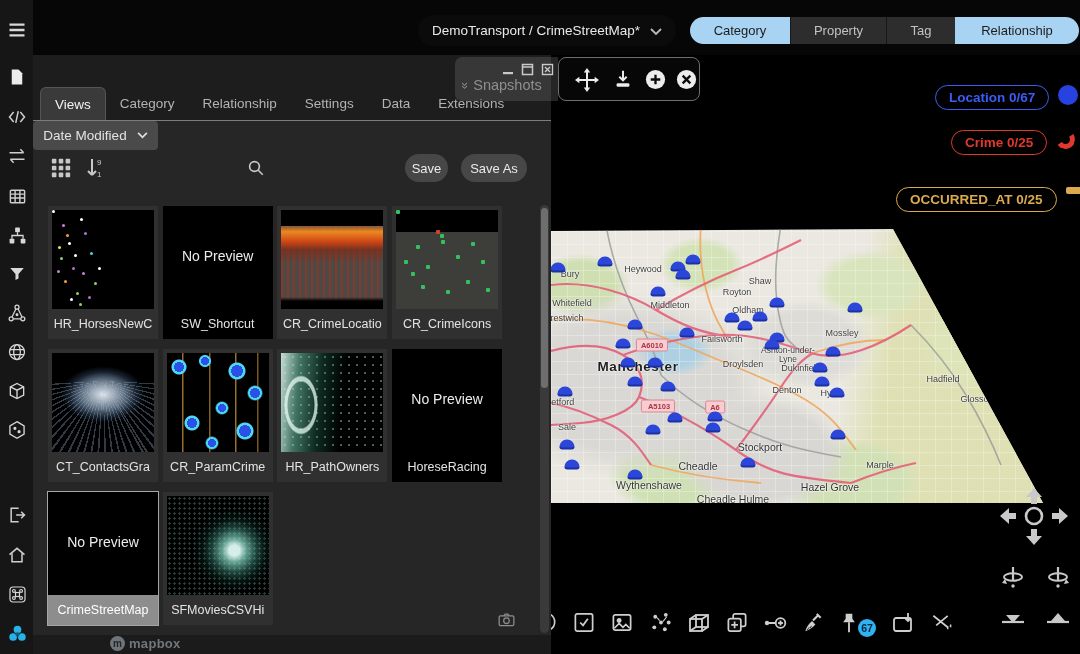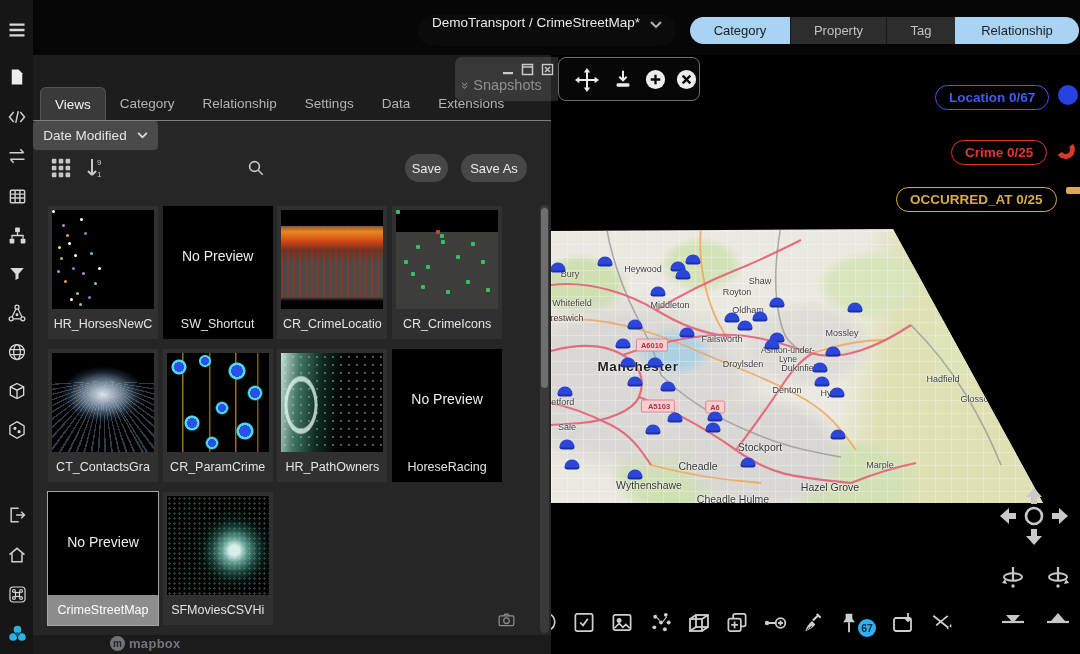--- a/index.html
+++ b/index.html
@@ -8,21 +8,21 @@
   .abs{position:absolute;}
 
   
   #topbar{left:0;top:0;width:1080px;height:55px;background:#060606;z-index:6;}
   #searchpill{left:42px;top:16px;width:320px;height:30px;background:#151515;border:1.5px solid #3a3a3a;
       border-radius:16px;display:flex;align-items:center;padding:0 10px 0 16px;box-sizing:border-box;z-index:7;}
   #searchpill input{flex:1;background:transparent;border:none;outline:none;color:#cfcfcf;font-size:13.5px;
       font-family:"Liberation Sans",sans-serif;}
   .clear-ic{width:16px;height:16px;border-radius:50%;background:#9a9a9a;color:#141414;font-size:11px;
       line-height:16px;text-align:center;font-weight:bold;cursor:pointer;}
-  #wspill{left:418px;top:15px;height:31px;background:#0b0b0b;border-radius:16px;display:flex;align-items:flex-start;
+  #wspill{left:418px;top:15px;height:31px;background:#0b0b0b;border-radius:16px;display:flex;align-items:center;
       padding:0 14px;z-index:8;}
   #wspill .t{color:#e9e9e9;font-size:13.5px;white-space:nowrap;}
   #wspill .chev{margin-left:10px;}
 
   
   #segmented{left:690px;top:17px;height:27px;display:flex;z-index:8;}
   .seg{height:27px;display:flex;align-items:center;justify-content:center;font-size:13px;cursor:pointer;}
   .seg.on{background:#a9d3f2;color:#1c1c1c;}
   .seg.off{background:#2d2d2d;color:#c2c2c2;border-left:1px solid #171717;}
   .seg:first-child{border-radius:14px 0 0 14px;border-left:none;}
@@ -294,21 +294,21 @@
       <div class="seg on" style="width: 100px;">Category</div>
       <div class="seg off" style="width: 95px;">Property</div>
       <div class="seg off" style="width: 68px;">Tag</div>
       <div class="seg on" style="width: 124px;">Relationship</div>
     </div>
   <div id="legend">
       <div class="lgrow" style="left: 935px; top: 85px;">
         <div class="lgpill" style="border-color: rgb(61, 91, 245); color: rgb(61, 91, 245); min-width: 84px;">Location 0/67</div>
         <span class="shape shape-circle" style="background: rgb(39, 66, 224);"></span>
       </div>
-      <div class="lgrow" style="left: 951px; top: 140px;">
+      <div class="lgrow" style="left: 951px; top: 130px;">
         <div class="lgpill" style="border-color: rgb(224, 56, 44); color: rgb(224, 56, 44); min-width: 64px;">Crime 0/25</div>
         <span class="shape shape-crescent" style="border-color: rgb(224, 56, 44);"></span>
       </div>
       <div class="lgrow" style="left: 896px; top: 187px;">
         <div class="lgpill" style="border-color: rgb(219, 169, 78); color: rgb(219, 169, 78); min-width: 119px;">OCCURRED_AT 0/25</div>
         <span class="shape shape-bar" style="background: rgb(219, 169, 78);"></span>
       </div>
     </div>
 
   <div id="snapwin" class="abs">

